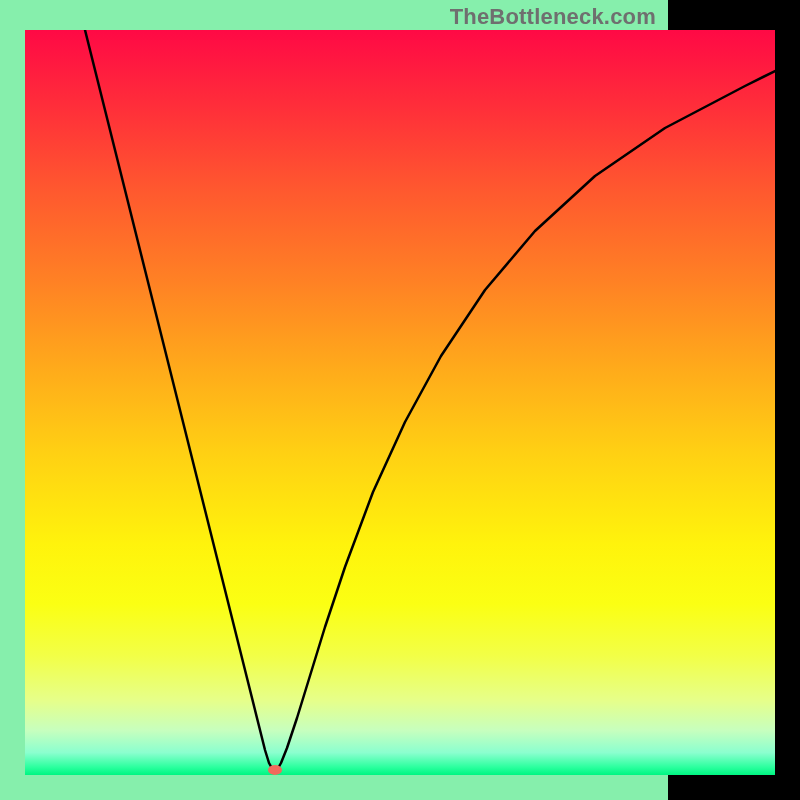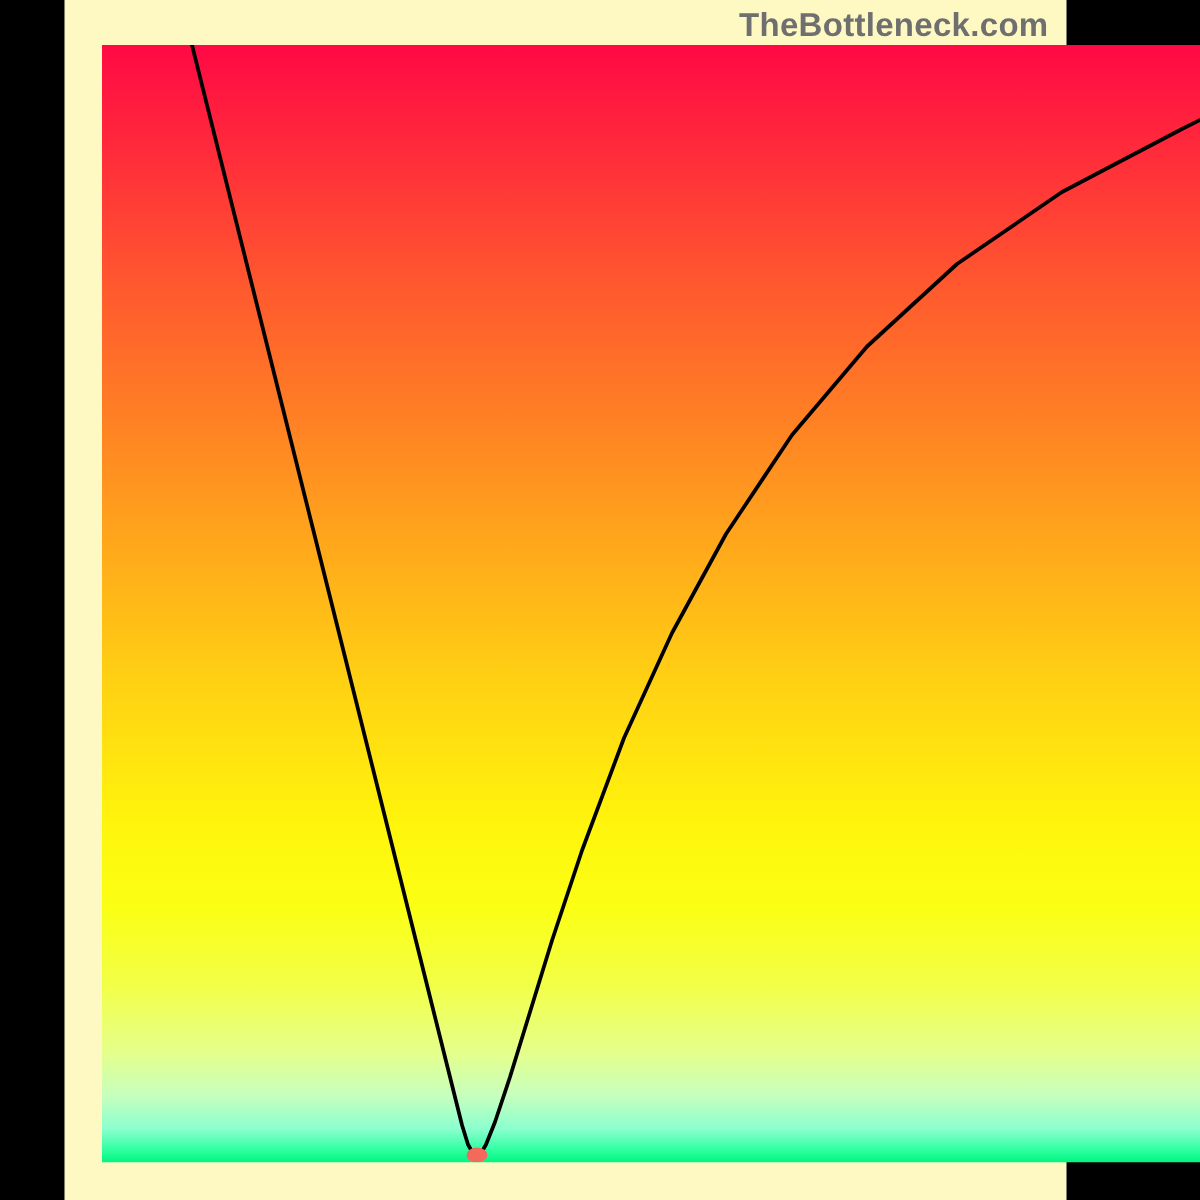--- a/index.html
+++ b/index.html
@@ -7,22 +7,21 @@
     padding: 0;
     width: 800px;
     height: 800px;
     background: #000000;
     overflow: hidden;
   }
   .outer-frame {
     position: relative;
     width: 668px;
     height: 800px;
-    background: #fef9c3;
-    margin-left: 43px;
+    background: #86efac;
   }
   .watermark {
     position: absolute;
     top: 4px;
     right: 12px;
     font-family: Arial, Helvetica, sans-serif;
     font-size: 22px;
     font-weight: 600;
     color: #6f6f6f;
     letter-spacing: 0.2px;

